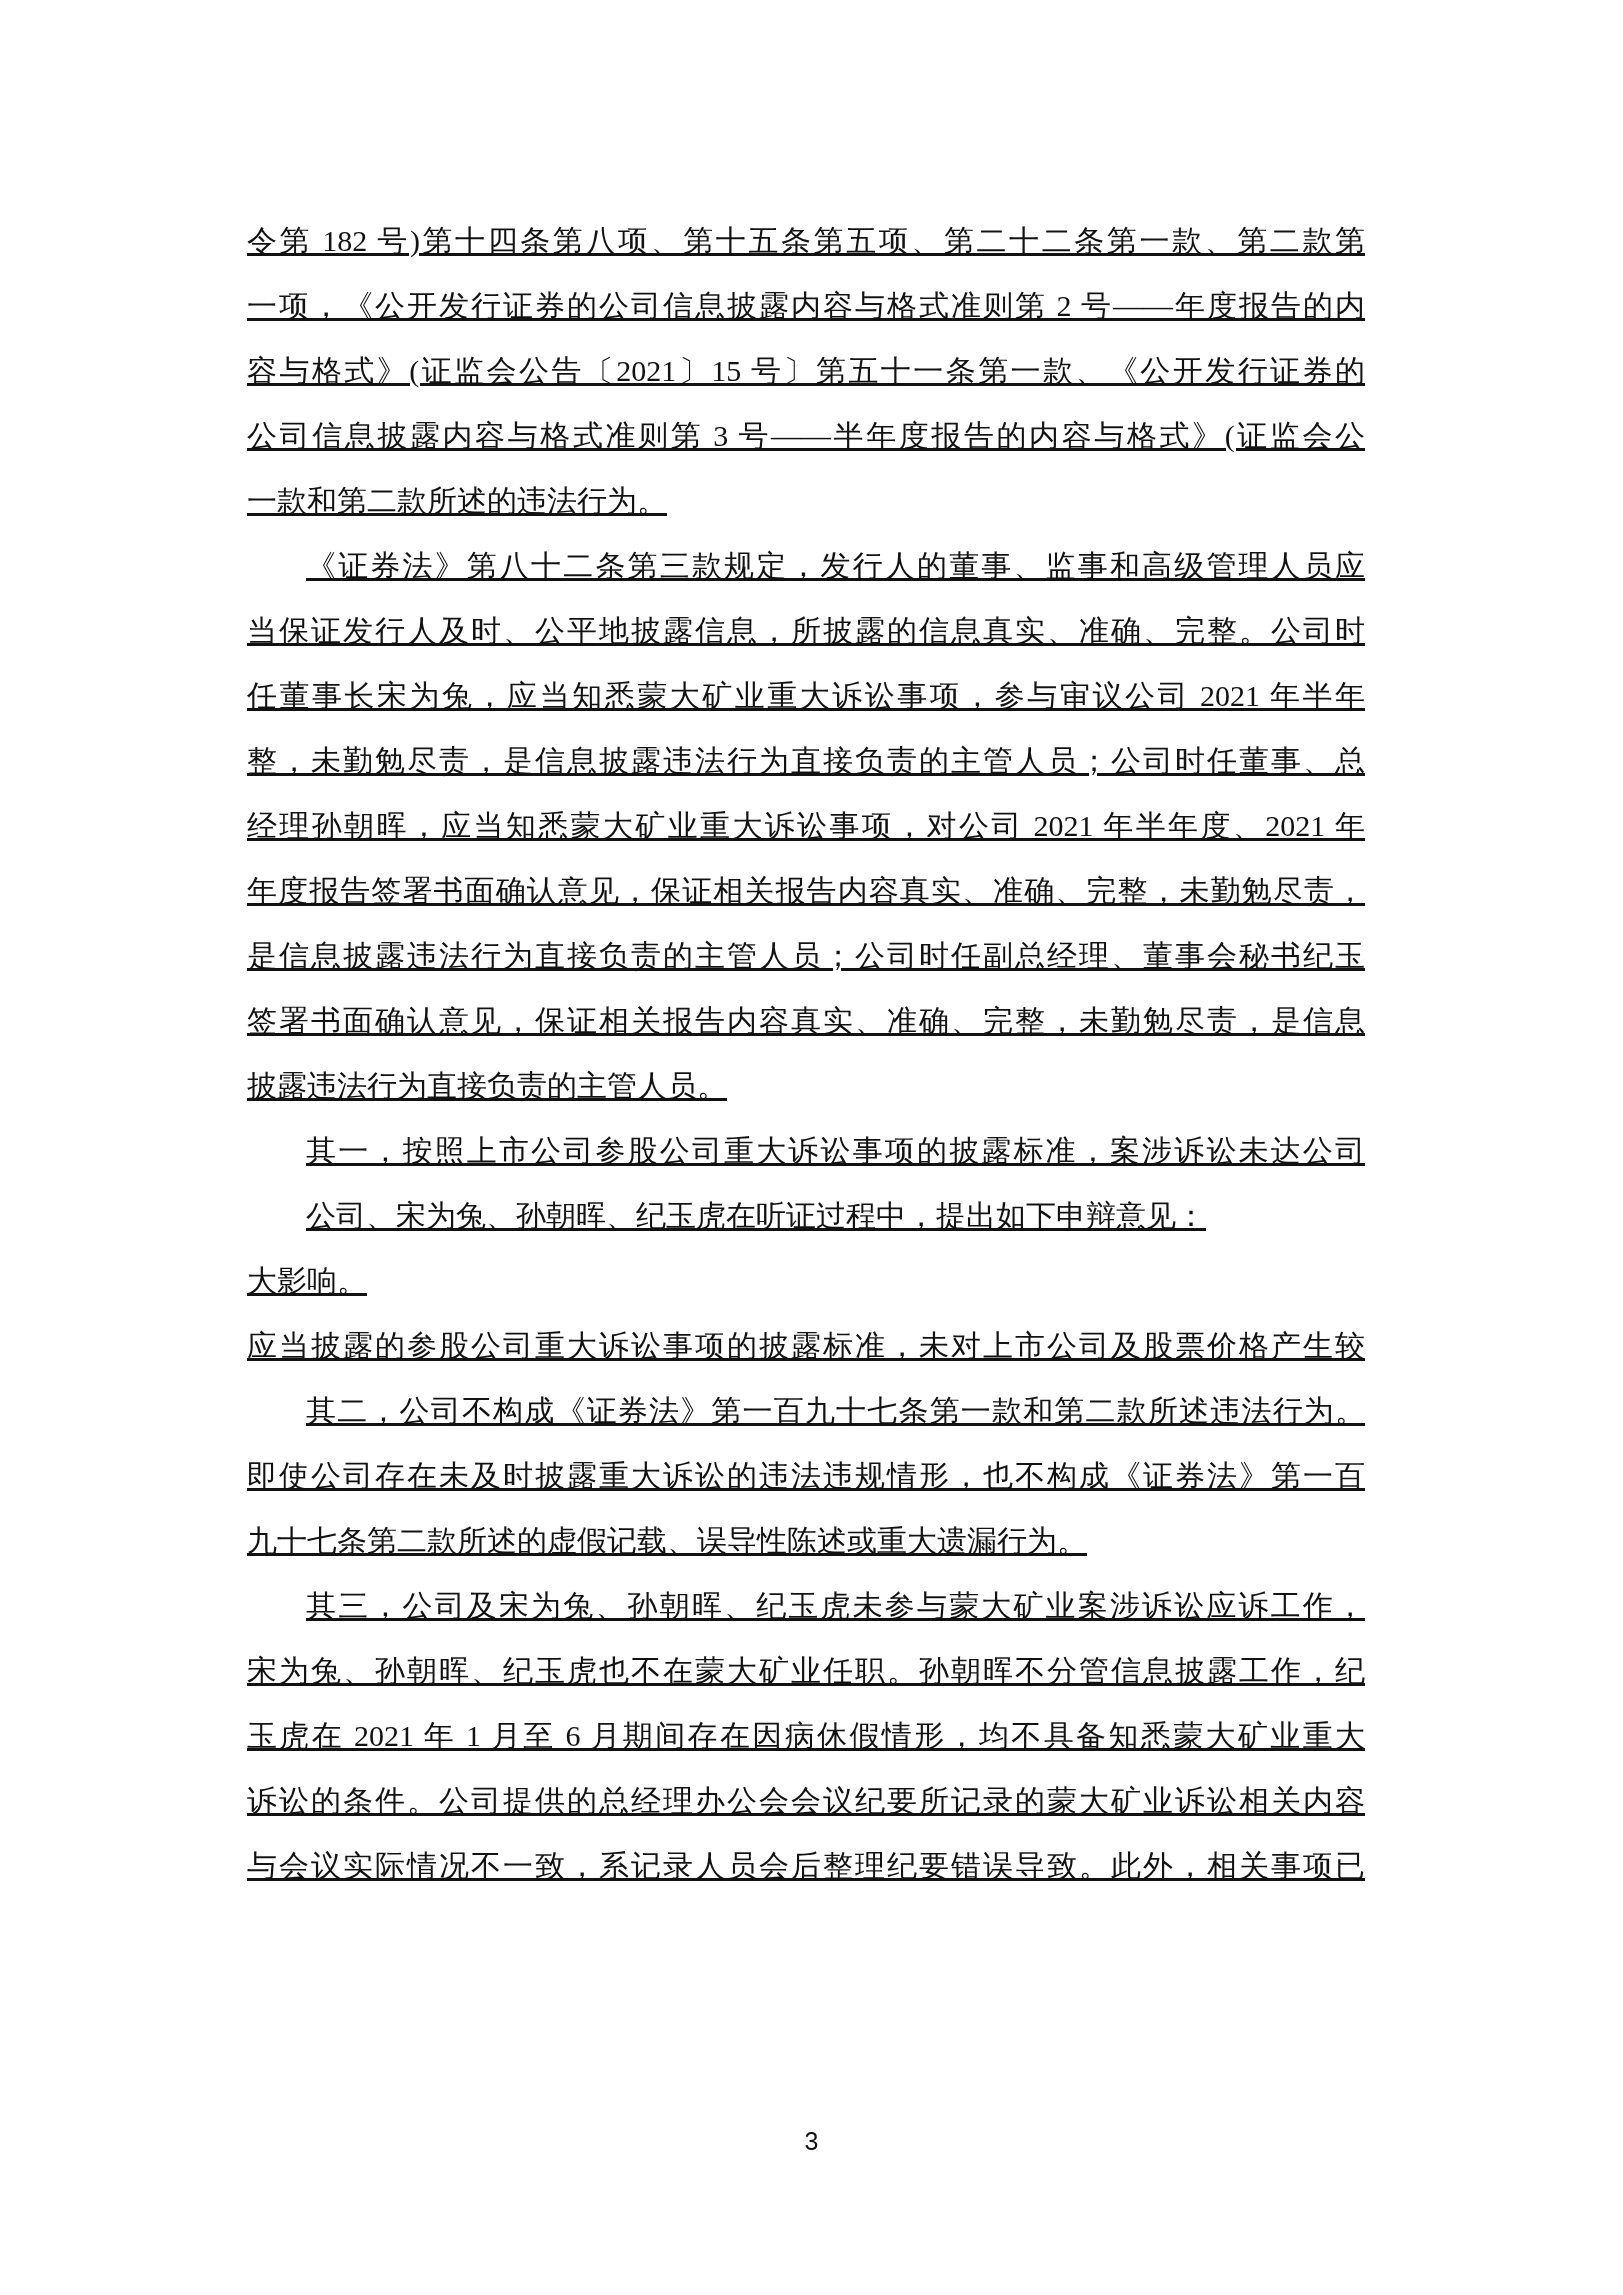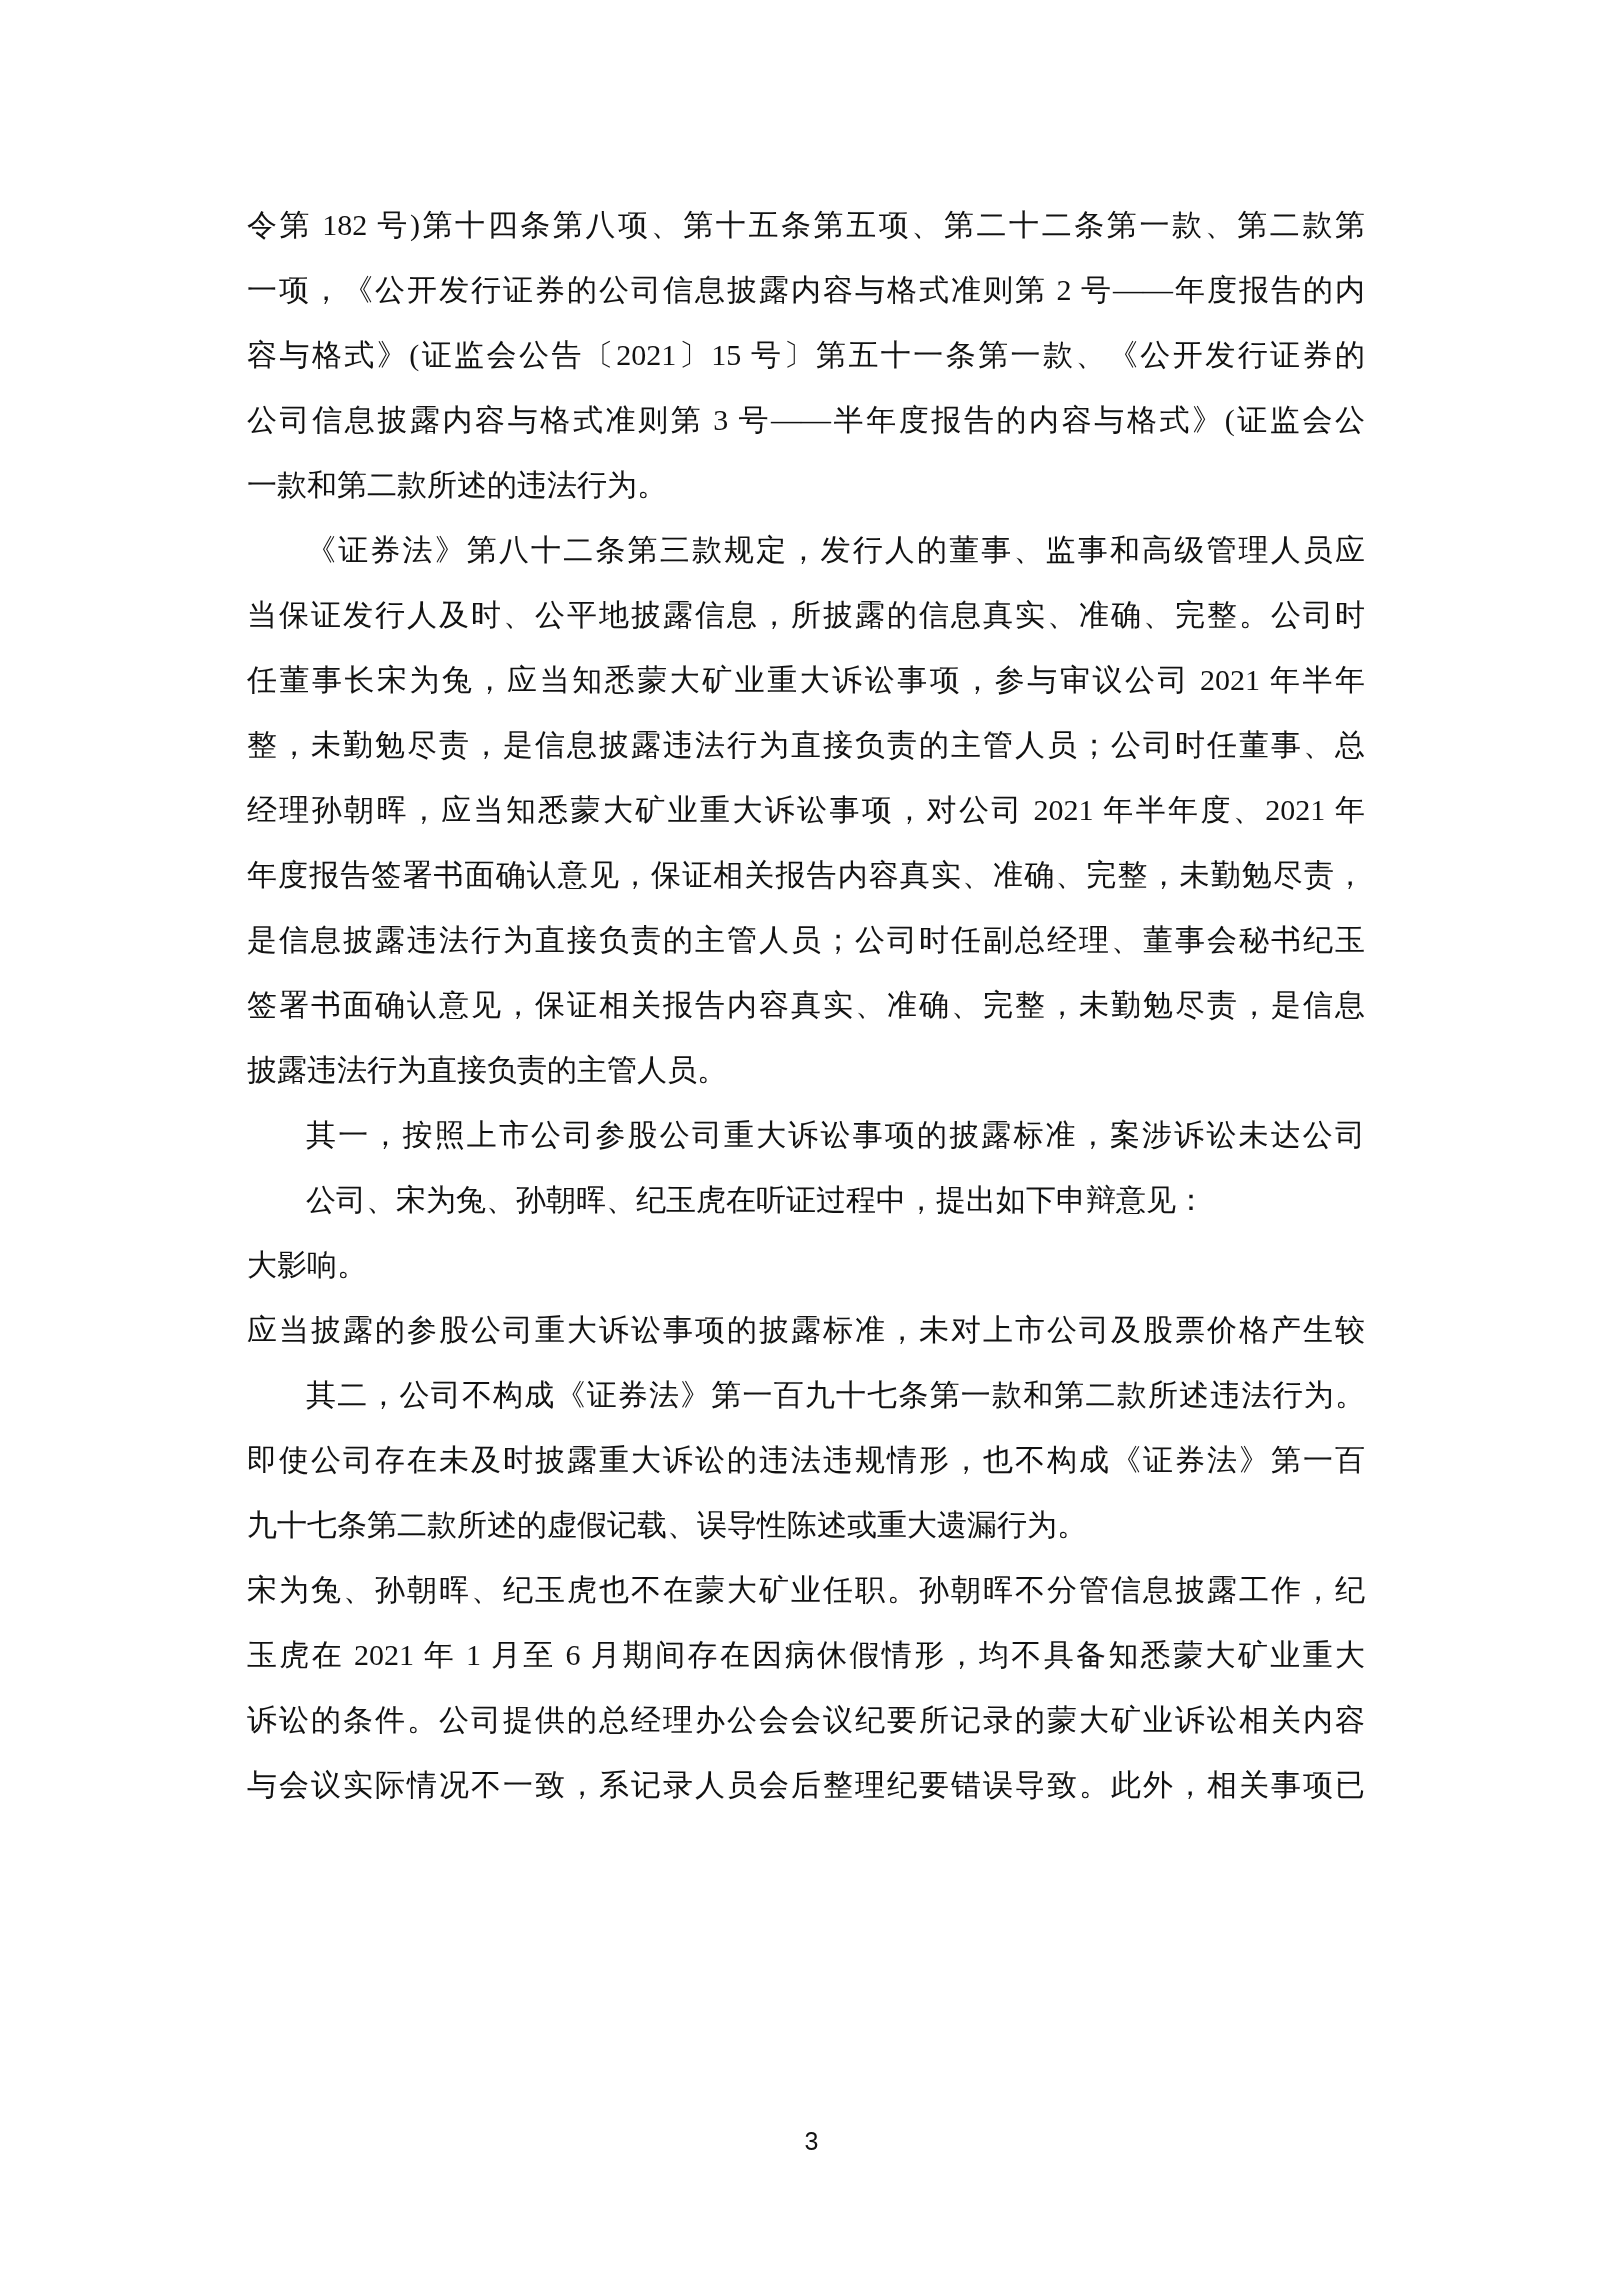--- a/index.html
+++ b/index.html
@@ -18,22 +18,23 @@
   .page {
     position: absolute;
     left: 0; top: 0;
     width: 1623px;
     height: 2295px;
     background: #ffffff;
   }
   .text-block {
     position: absolute;
     left: 247px;
-    top: 192px;
+    top: 208px;
     width: 1118px;
+    text-decoration: underline;
   }
   .line {
     height: 65px;
     line-height: 65px;
     font-size: 30px;
     letter-spacing: 0;
     text-align: justify;
     text-justify: inter-character;
     overflow: hidden;
     white-space: normal;
@@ -78,20 +79,21 @@
       <div class="line fill">是信息披露违法行为直接负责的主管人员；公司时任副总经理、董事会秘书纪玉</div>
       <div class="line fill">签署书面确认意见，保证相关报告内容真实、准确、完整，未勤勉尽责，是信息</div>
       <div class="line end">披露违法行为直接负责的主管人员。</div>
       <div class="line indent fill">其一，按照上市公司参股公司重大诉讼事项的披露标准，案涉诉讼未达公司</div>
       <div class="line indent end">公司、宋为兔、孙朝晖、纪玉虎在听证过程中，提出如下申辩意见：</div>
       <div class="line end">大影响。</div>
       <div class="line fill">应当披露的参股公司重大诉讼事项的披露标准，未对上市公司及股票价格产生较</div>
       <div class="line indent fill">其二，公司不构成《证券法》第一百九十七条第一款和第二款所述违法行为。</div>
       <div class="line fill">即使公司存在未及时披露重大诉讼的违法违规情形，也不构成《证券法》第一百</div>
       <div class="line end">九十七条第二款所述的虚假记载、误导性陈述或重大遗漏行为。</div>
+      <div class="line indent fill">其三，公司及宋为兔、孙朝晖、纪玉虎未参与蒙大矿业案涉诉讼应诉工作，</div>
       <div class="line fill">宋为兔、孙朝晖、纪玉虎也不在蒙大矿业任职。孙朝晖不分管信息披露工作，纪</div>
       <div class="line fill">玉虎在 2021 年 1 月至 6 月期间存在因病休假情形，均不具备知悉蒙大矿业重大</div>
       <div class="line fill">诉讼的条件。公司提供的总经理办公会会议纪要所记录的蒙大矿业诉讼相关内容</div>
       <div class="line fill">与会议实际情况不一致，系记录人员会后整理纪要错误导致。此外，相关事项已</div>
     </div>
   <div class="page-number">3</div>
 </div>
 
 
 </body></html>

